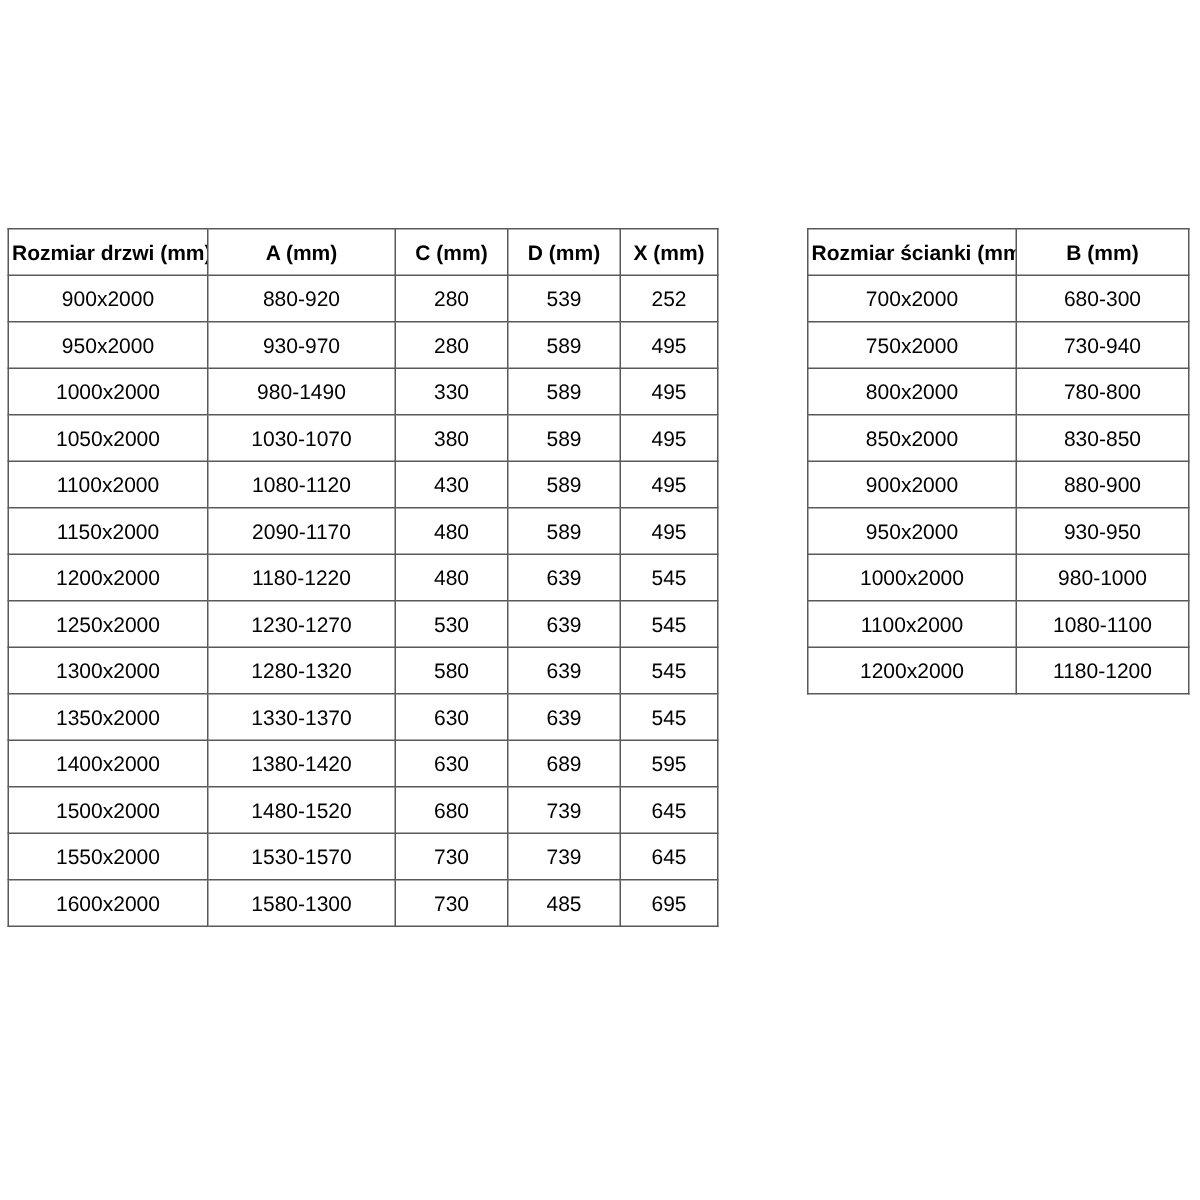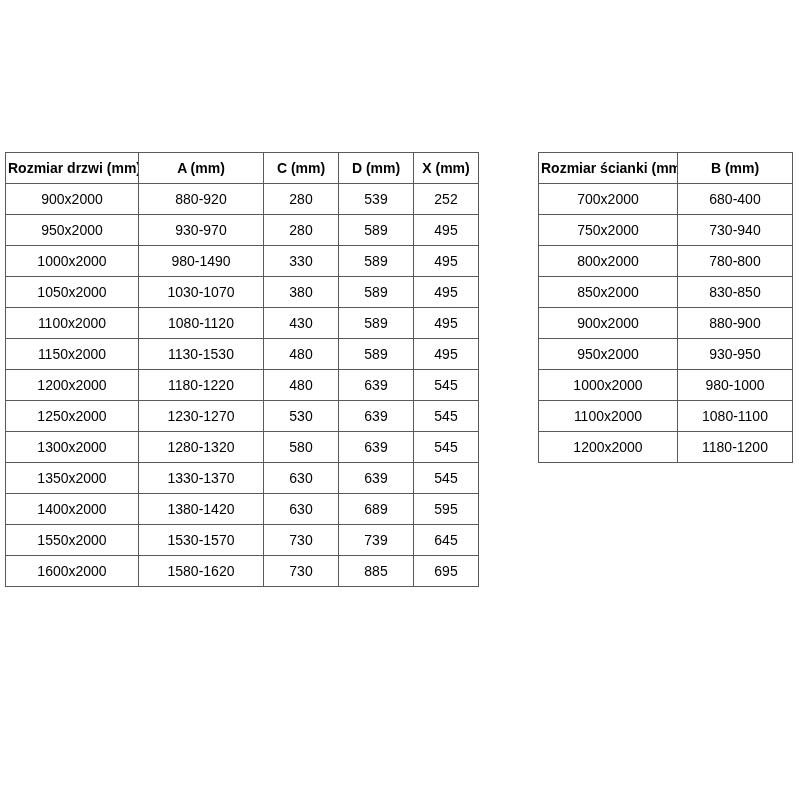--- a/index.html
+++ b/index.html
@@ -102,21 +102,21 @@
         </tr>
         <tr>
           <td>1100x2000</td>
           <td>1080-1120</td>
           <td>430</td>
           <td>589</td>
           <td>495</td>
         </tr>
         <tr>
           <td>1150x2000</td>
-          <td>1130-1530</td>
+          <td>2090-1170</td>
           <td>480</td>
           <td>589</td>
           <td>495</td>
         </tr>
         <tr>
           <td>1200x2000</td>
           <td>1180-1220</td>
           <td>480</td>
           <td>639</td>
           <td>545</td>
@@ -143,51 +143,58 @@
           <td>545</td>
         </tr>
         <tr>
           <td>1400x2000</td>
           <td>1380-1420</td>
           <td>630</td>
           <td>689</td>
           <td>595</td>
         </tr>
         <tr>
+          <td>1500x2000</td>
+          <td>1480-1520</td>
+          <td>680</td>
+          <td>739</td>
+          <td>645</td>
+        </tr>
+        <tr>
           <td>1550x2000</td>
           <td>1530-1570</td>
           <td>730</td>
           <td>739</td>
           <td>645</td>
         </tr>
         <tr>
           <td>1600x2000</td>
-          <td>1580-1620</td>
+          <td>1580-1300</td>
           <td>730</td>
-          <td>885</td>
+          <td>485</td>
           <td>695</td>
         </tr>
       </tbody>
   </table>
 
   <table class="spec" id="walls-table">
     <colgroup>
       <col style="width:139px">
       <col style="width:115px">
     </colgroup>
     <thead>
         <tr>
           <th>Rozmiar ścianki (mm)</th>
           <th>B (mm)</th>
         </tr>
       </thead>
     <tbody>
         <tr>
           <td>700x2000</td>
-          <td>680-400</td>
+          <td>680-300</td>
         </tr>
         <tr>
           <td>750x2000</td>
           <td>730-940</td>
         </tr>
         <tr>
           <td>800x2000</td>
           <td>780-800</td>
         </tr>
         <tr>

